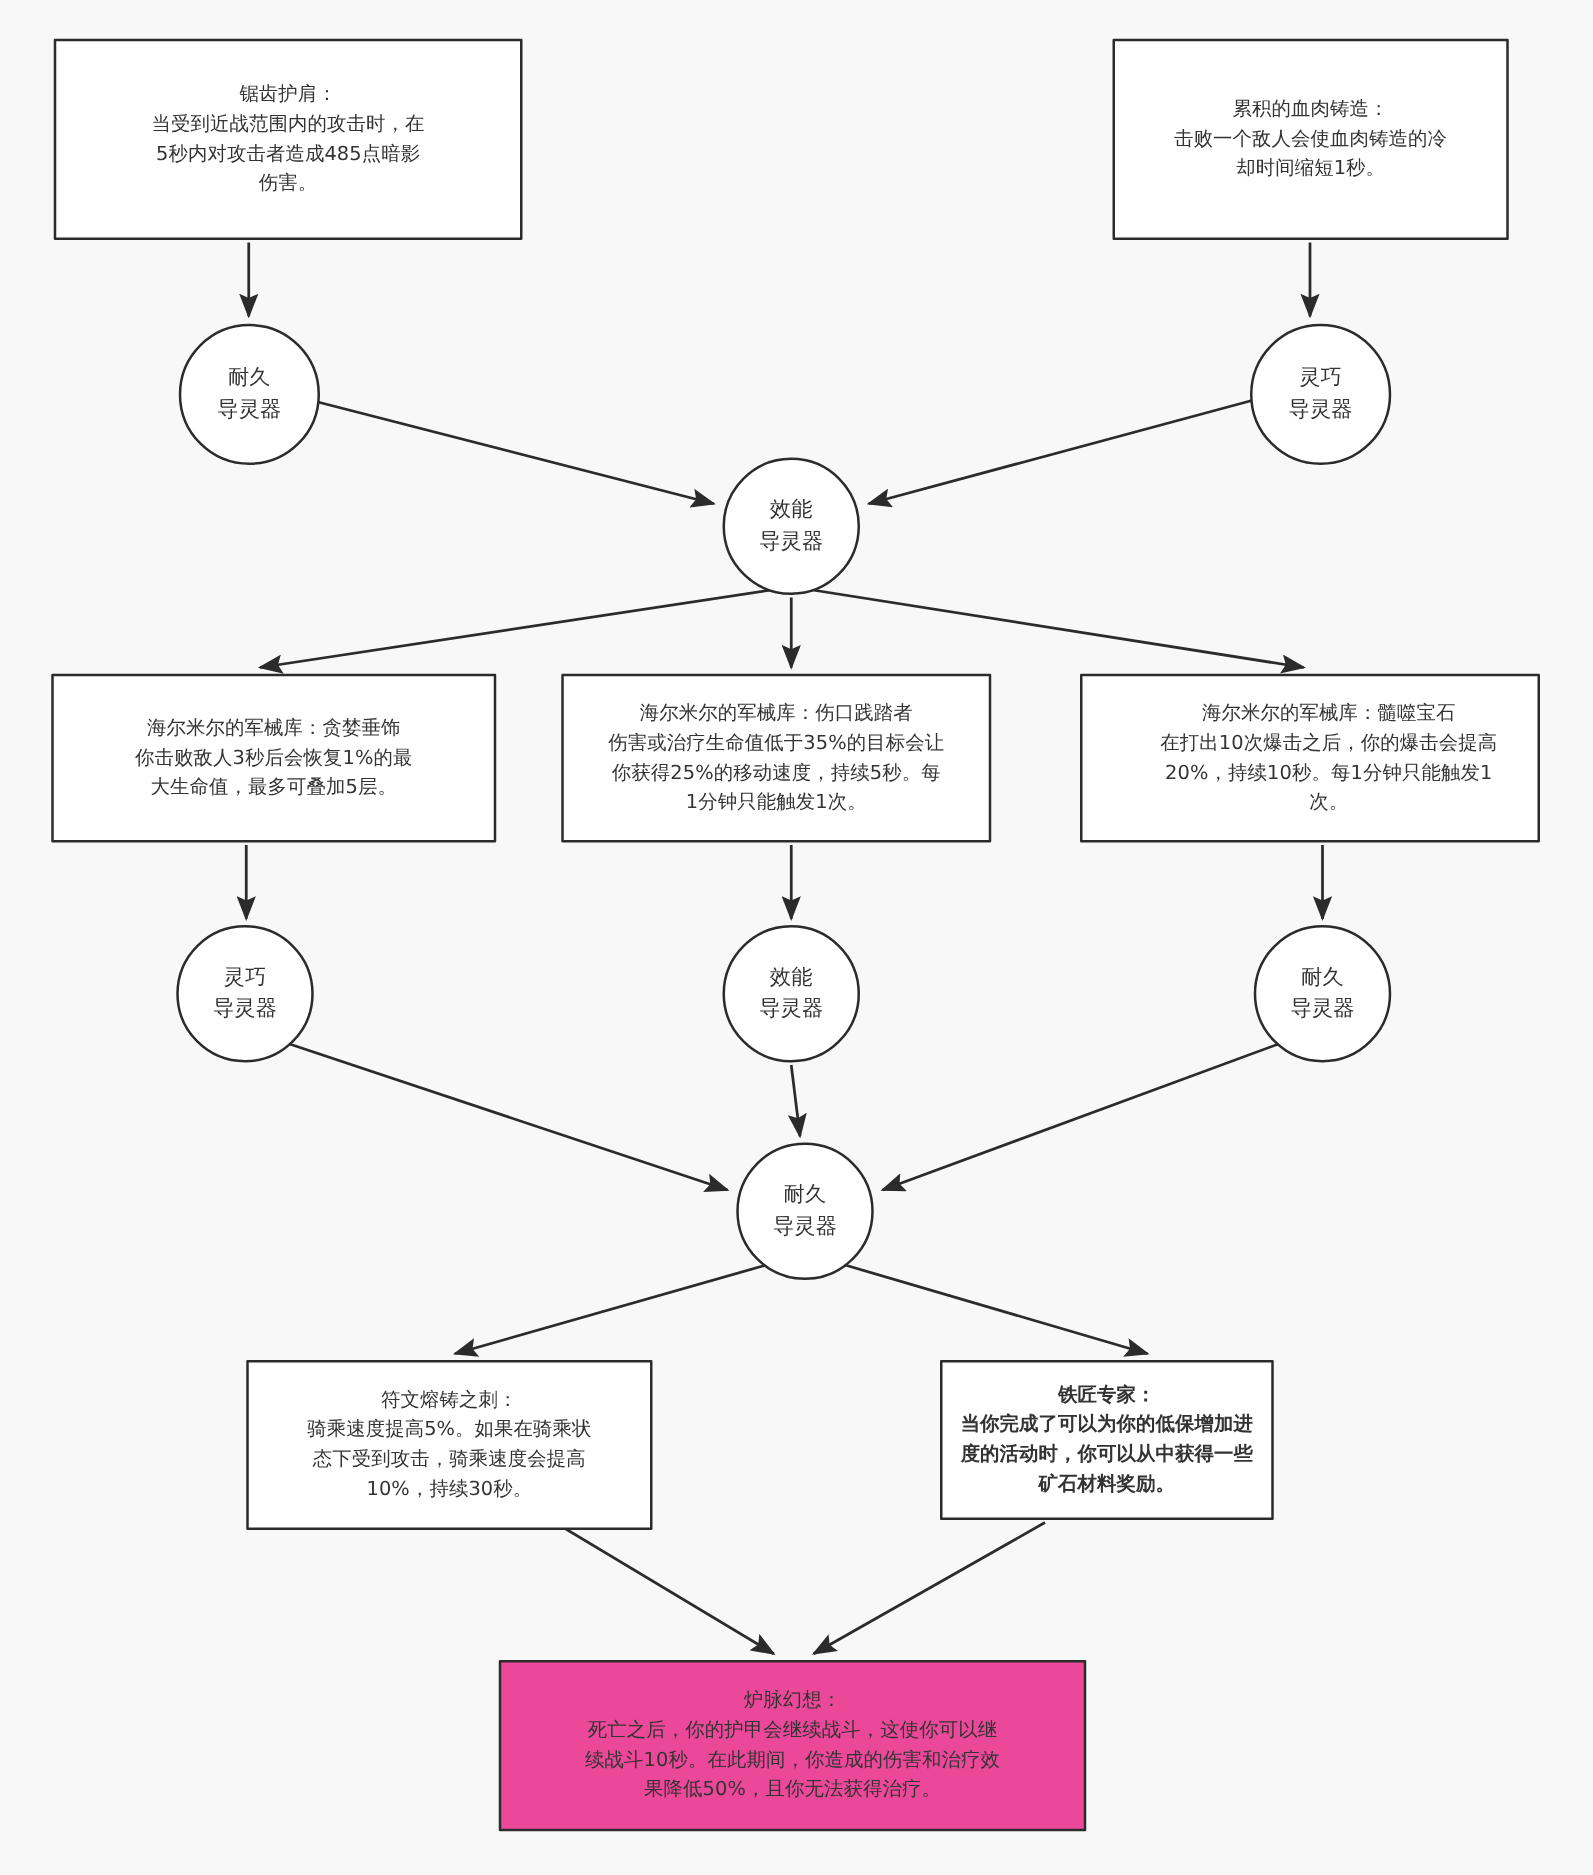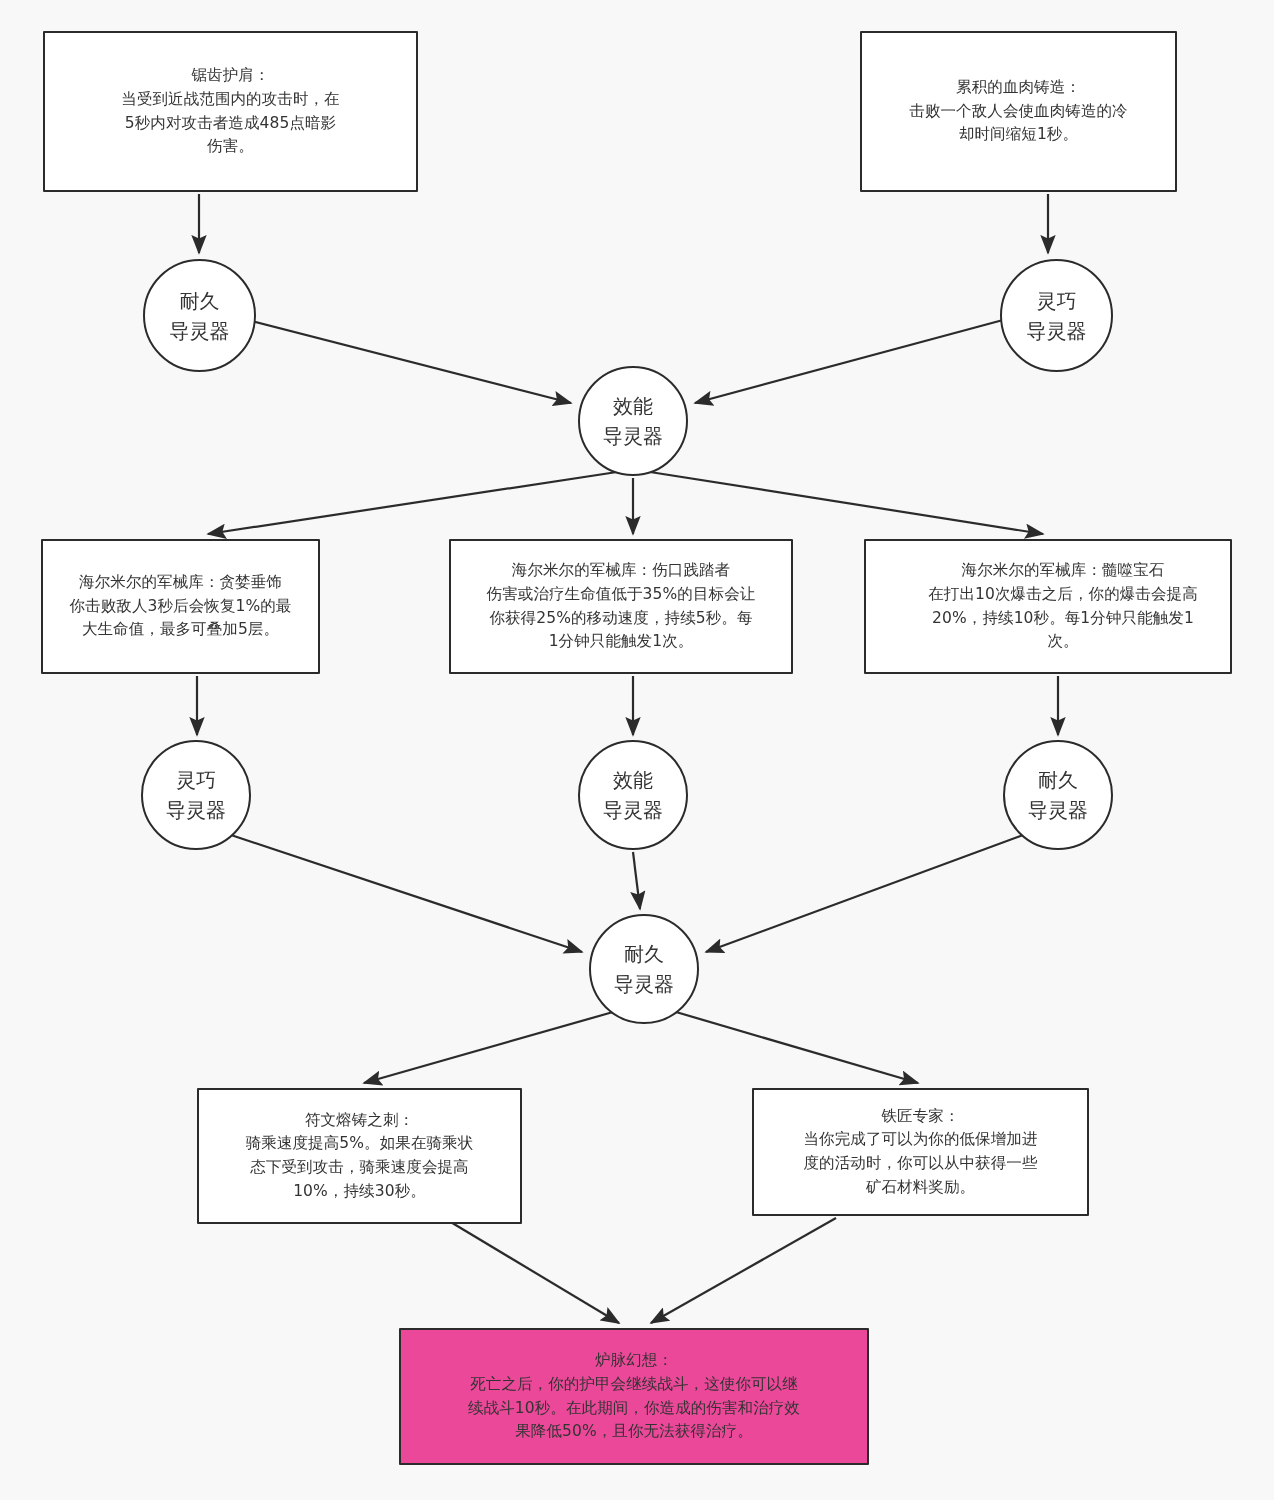--- a/index.html
+++ b/index.html
@@ -43,21 +43,21 @@
     padding: 0;
   }
   .node-label {
     white-space: pre-line;
     line-height: 1.52;
     font-size: 15.5px;
     color: #333333;
     letter-spacing: 0.1px;
   }
   .node.circle .node-label {
-    font-size: 20px;
+    font-size: 17px;
     line-height: 1.5;
   }
 </style>
 </head>
 <body>
 
 <div id="canvas">
   <svg id="edges" viewBox="0 0 1274 1500" width="1274" height="1500">
       <defs>
         <marker id="arrowhead" markerWidth="9" markerHeight="7" refX="8.2" refY="3.5" orient="auto" markerUnits="strokeWidth">
@@ -82,38 +82,38 @@
       <line x1="444" y1="1218" x2="619" y2="1323" stroke="#2b2b2b" stroke-width="2.2" marker-end="url(#arrowhead)"></line>
       <line x1="836" y1="1218" x2="651" y2="1323" stroke="#2b2b2b" stroke-width="2.2" marker-end="url(#arrowhead)"></line>
     </svg>
   <div id="nodes-layer">
       <div class="node box" style="left: 43px; top: 31px; width: 375px; height: 161px; background: rgb(255, 255, 255); border-color: rgb(43, 43, 43);">
         <div class="node-label" style="color: rgb(51, 51, 51);">锯齿护肩：
 当受到近战范围内的攻击时，在
 5秒内对攻击者造成485点暗影
 伤害。</div>
       </div>
-      <div class="node box" style="left: 860px; top: 31px; width: 317px; height: 161px; background: rgb(255, 255, 255); border-color: rgb(43, 43, 43);">
+      <div class="node box" style="left: 890px; top: 31px; width: 317px; height: 161px; background: rgb(255, 255, 255); border-color: rgb(43, 43, 43);">
         <div class="node-label" style="color: rgb(51, 51, 51);">累积的血肉铸造：
 击败一个敌人会使血肉铸造的冷
 却时间缩短1秒。</div>
       </div>
       <div class="node circle" style="left: 143px; top: 259px; width: 113px; height: 113px; background: rgb(255, 255, 255); border-color: rgb(43, 43, 43);">
         <div class="node-label" style="color: rgb(51, 51, 51);">耐久
 导灵器</div>
       </div>
       <div class="node circle" style="left: 1000px; top: 259px; width: 113px; height: 113px; background: rgb(255, 255, 255); border-color: rgb(43, 43, 43);">
         <div class="node-label" style="color: rgb(51, 51, 51);">灵巧
 导灵器</div>
       </div>
       <div class="node circle" style="left: 578px; top: 366px; width: 110px; height: 110px; background: rgb(255, 255, 255); border-color: rgb(43, 43, 43);">
         <div class="node-label" style="color: rgb(51, 51, 51);">效能
 导灵器</div>
       </div>
-      <div class="node box" style="left: 41px; top: 539px; width: 279px; height: 135px; background: rgb(255, 255, 255); border-color: rgb(43, 43, 43);">
+      <div class="node box" style="left: 41px; top: 539px; width: 356px; height: 135px; background: rgb(255, 255, 255); border-color: rgb(43, 43, 43);">
         <div class="node-label" style="color: rgb(51, 51, 51);">海尔米尔的军械库：贪婪垂饰
 你击败敌人3秒后会恢复1%的最
 大生命值，最多可叠加5层。</div>
       </div>
       <div class="node box" style="left: 449px; top: 539px; width: 344px; height: 135px; background: rgb(255, 255, 255); border-color: rgb(43, 43, 43);">
         <div class="node-label" style="color: rgb(51, 51, 51);">海尔米尔的军械库：伤口践踏者
 伤害或治疗生命值低于35%的目标会让
 你获得25%的移动速度，持续5秒。每
 1分钟只能触发1次。</div>
       </div>
@@ -138,21 +138,21 @@
       <div class="node circle" style="left: 589px; top: 914px; width: 110px; height: 110px; background: rgb(255, 255, 255); border-color: rgb(43, 43, 43);">
         <div class="node-label" style="color: rgb(51, 51, 51);">耐久
 导灵器</div>
       </div>
       <div class="node box" style="left: 197px; top: 1088px; width: 325px; height: 136px; background: rgb(255, 255, 255); border-color: rgb(43, 43, 43);">
         <div class="node-label" style="color: rgb(51, 51, 51);">符文熔铸之刺：
 骑乘速度提高5%。如果在骑乘状
 态下受到攻击，骑乘速度会提高
 10%，持续30秒。</div>
       </div>
-      <div class="node box" style="left: 752px; top: 1088px; width: 337px; height: 128px; background: rgb(255, 255, 255); border-color: rgb(43, 43, 43);">
+      <div class="node box" style="left: 752px; top: 1088px; width: 267px; height: 128px; background: rgb(255, 255, 255); border-color: rgb(43, 43, 43); font-weight: bold;">
         <div class="node-label" style="color: rgb(51, 51, 51);">铁匠专家：
 当你完成了可以为你的低保增加进
 度的活动时，你可以从中获得一些
 矿石材料奖励。</div>
       </div>
       <div class="node box" style="left: 399px; top: 1328px; width: 470px; height: 137px; background: #ec4899; border-color: rgb(43, 43, 43); justify-content: center;">
         <div class="node-label" style="color: rgb(51, 51, 51);">炉脉幻想：
 死亡之后，你的护甲会继续战斗，这使你可以继
 续战斗10秒。在此期间，你造成的伤害和治疗效
 果降低50%，且你无法获得治疗。</div>

